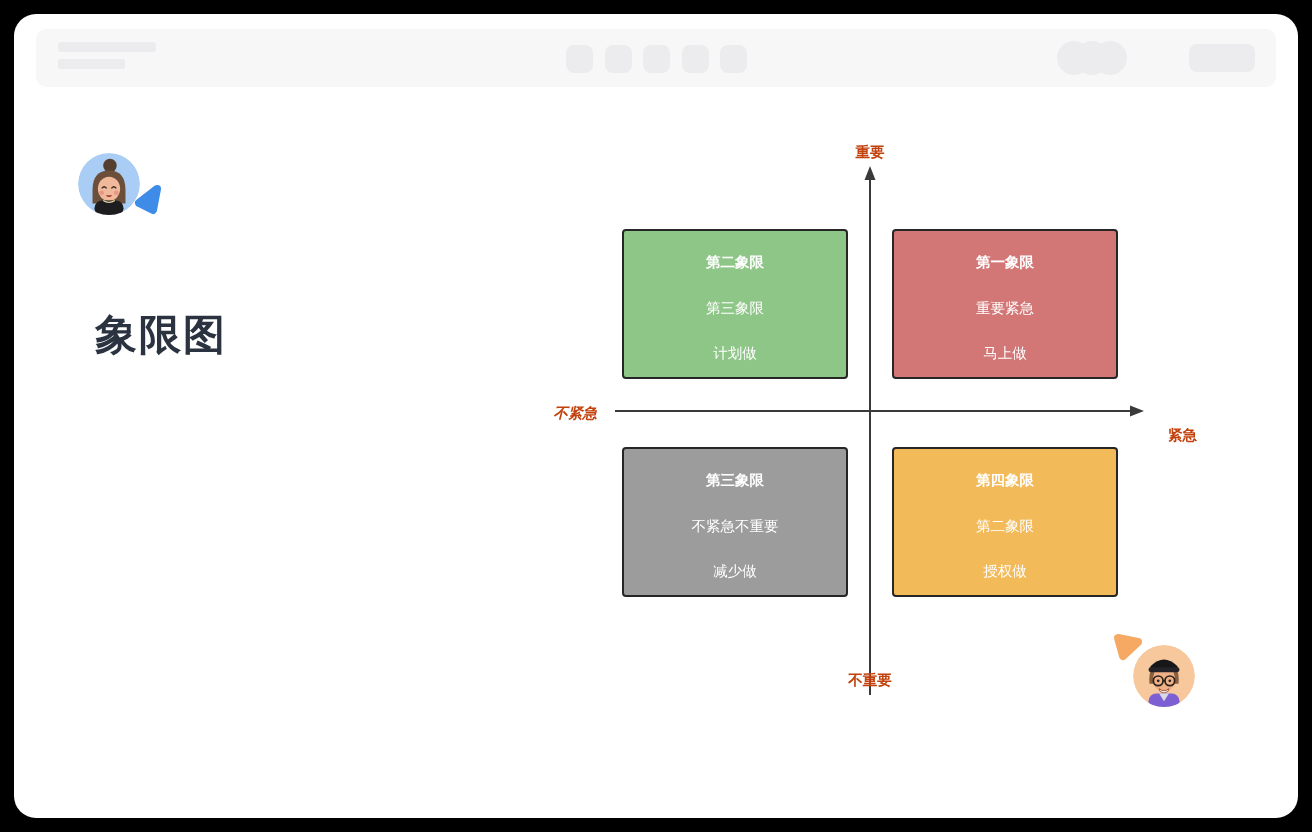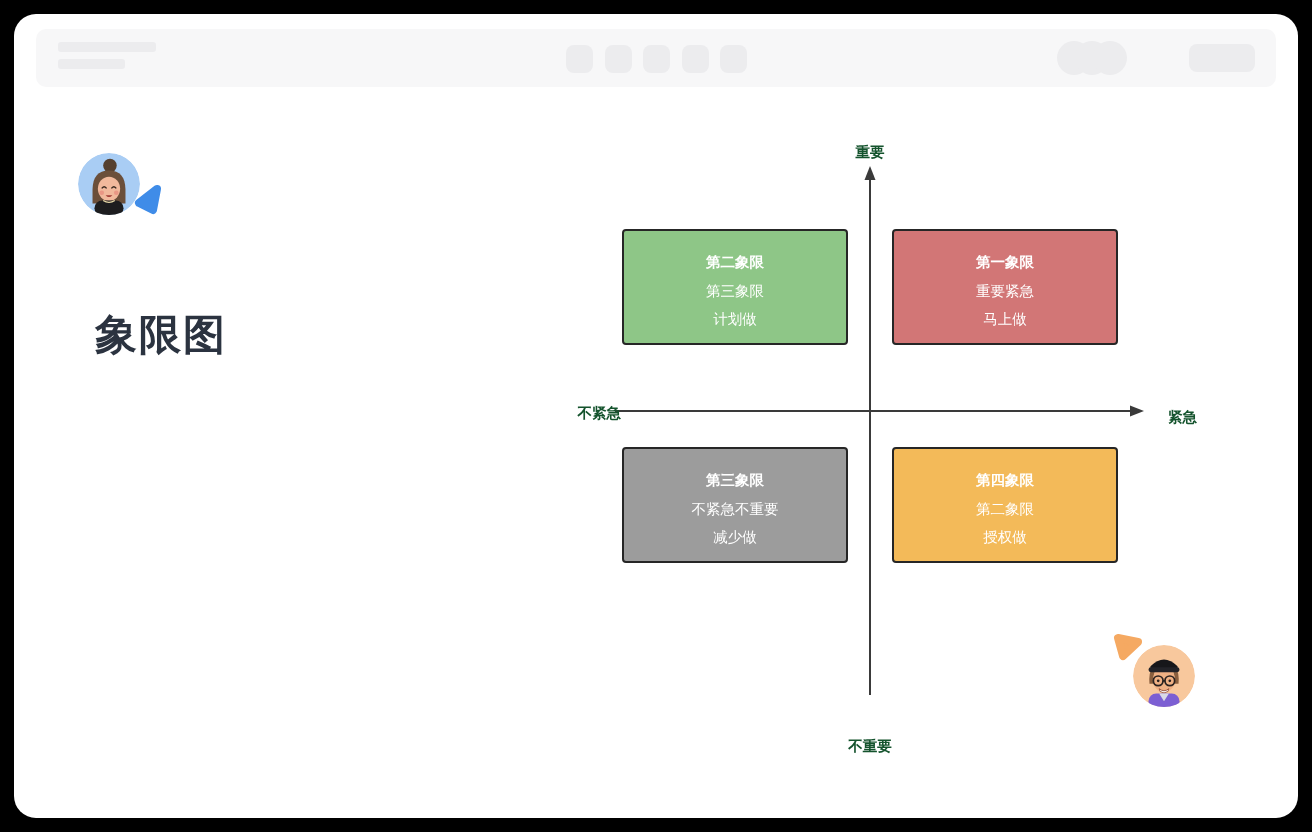--- a/index.html
+++ b/index.html
@@ -40,29 +40,29 @@
   .avatar svg { display: block; width: 100%; height: 100%; }
   .avatar-top-left { left: 64px; top: 139px; }
   .avatar-bottom-right { left: 1119px; top: 631px; }
   .cursor-ico { position: absolute; }
   .cursor-blue { left: 119px; top: 169px; }
   .cursor-orange { left: 1096px; top: 616px; }
 
   
   .axes-svg { position: absolute; inset: 0; width: 1284px; height: 804px; pointer-events: none; }
   .axis-label {
-    position: absolute; font-size: 14.5px; font-weight: 600; color: #14532d; white-space: nowrap;
+    position: absolute; font-size: 14.5px; font-weight: 600; color: #c2410c; white-space: nowrap;
   }
   .axis-top    { left: 856px; top: 129px; transform: translateX(-50%); }
-  .axis-bottom { left: 856px; top: 723px; transform: translateX(-50%); }
-  .axis-left   { left: 607px; top: 390px; transform: translateX(-100%); }
-  .axis-right  { left: 1154px; top: 394px; }
+  .axis-bottom { left: 856px; top: 657px; transform: translateX(-50%); }
+  .axis-left   { left: 583px; top: 390px; transform: translateX(-100%); font-style: italic; }
+  .axis-right  { left: 1154px; top: 412px; }
 
   .quad-box {
-    position: absolute; width: 226px; height: 116px;
+    position: absolute; width: 226px; height: 150px;
     border: 2px solid #262626; border-radius: 4px;
     display: flex; flex-direction: column; align-items: center; justify-content: space-between;
     padding: 22px 10px 14px 10px; color: #ffffff; text-align: center; cursor: default;
   }
   .quad-tl { left: 608px; top: 215px; }
   .quad-tr { left: 878px; top: 215px; }
   .quad-bl { left: 608px; top: 433px; }
   .quad-br { left: 878px; top: 433px; }
   .quad-title { font-size: 14.5px; font-weight: 700; }
   .quad-label, .quad-action { font-size: 14.5px; font-weight: 400; }

